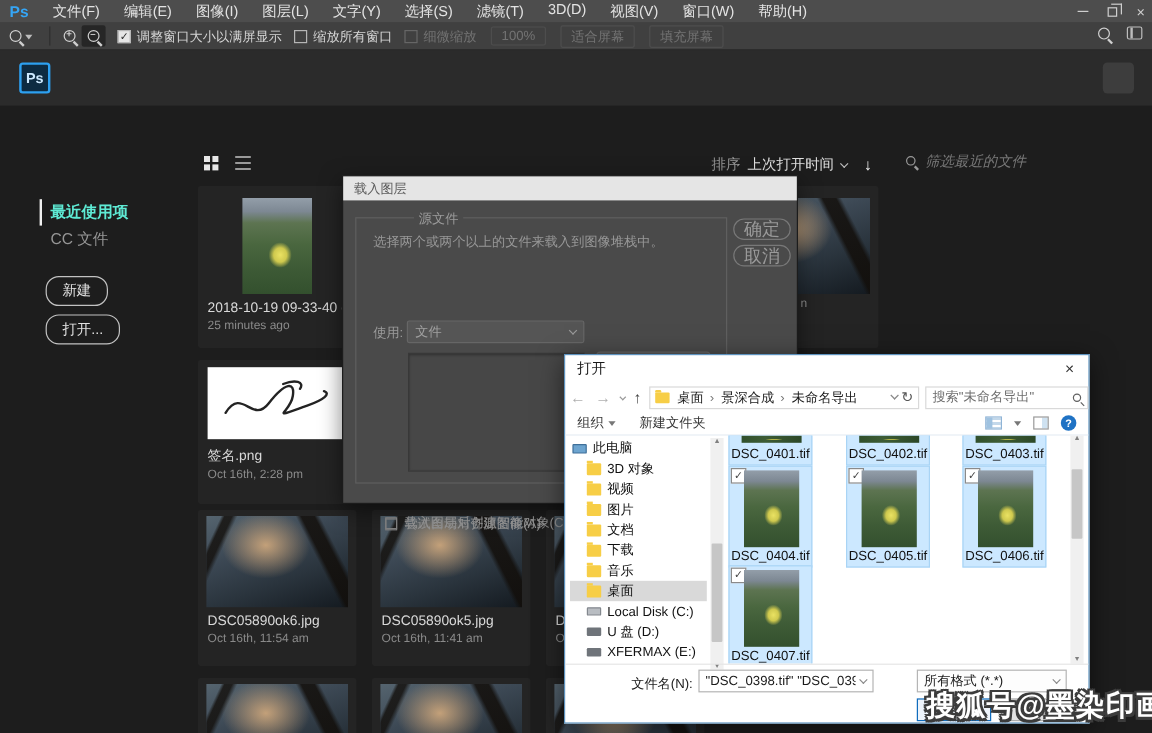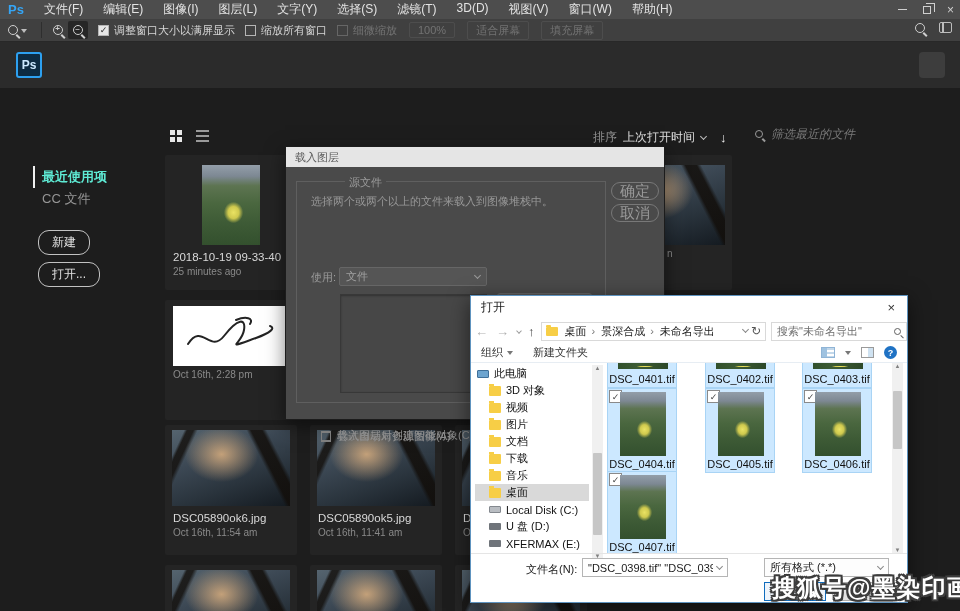--- a/index.html
+++ b/index.html
@@ -282,20 +282,21 @@
         <div class="ctime">25 minutes ago</div>
       </div>
 
       <div class="card r1c4">
         <span class="cthumb t-rocks"></span>
         <div class="ctime">n</div>
       </div>
 
       <div class="card r2c1">
         <span class="cthumb t-sig"></span>
+        <div class="ctitle">签名.png</div>
         <div class="ctime">Oct 16th, 2:28 pm</div>
       </div>
 
       <div class="card r3c1">
         <span class="cthumb t-rocks"></span>
         <div class="ctitle">DSC05890ok6.jpg</div>
         <div class="ctime">Oct 16th, 11:54 am</div>
       </div>
 
       <div class="card r3c2">

